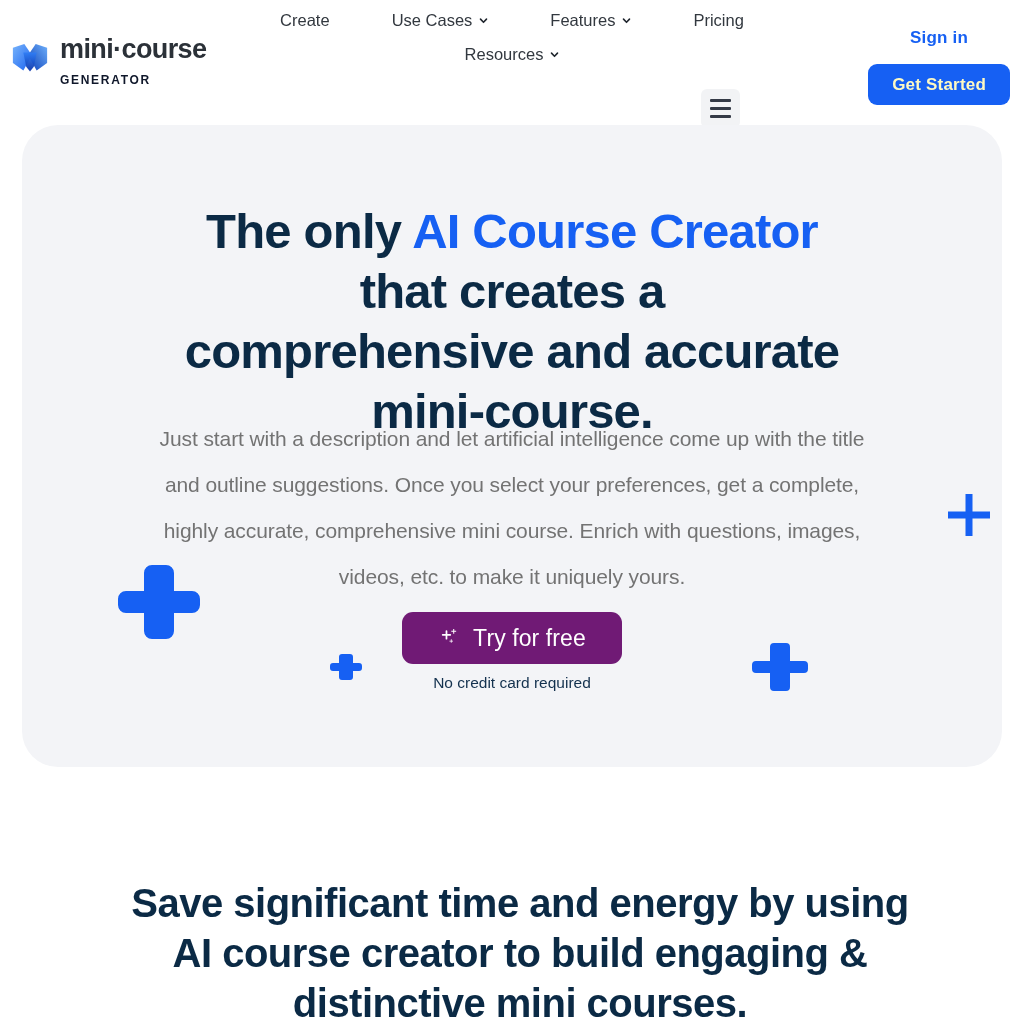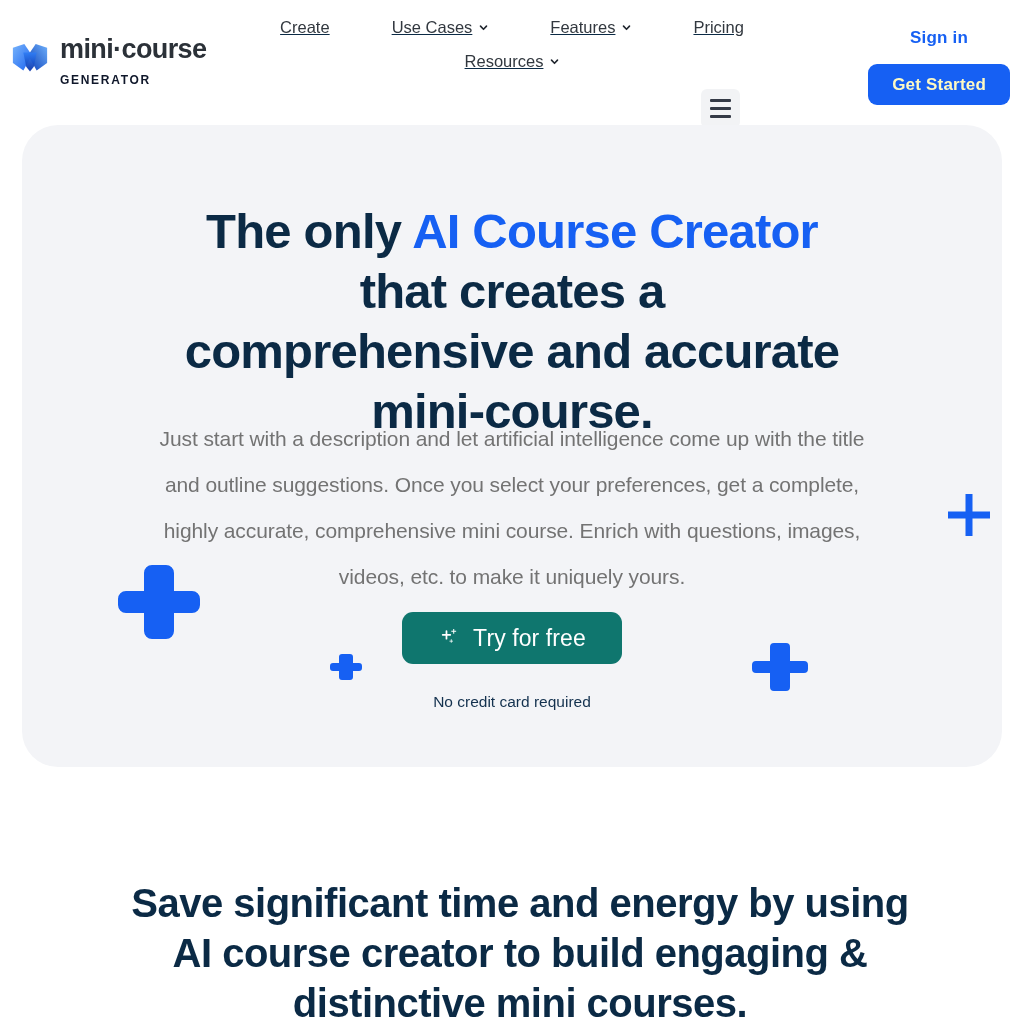--- a/index.html
+++ b/index.html
@@ -70,27 +70,26 @@
     line-height: 1;
     color: #0f172a;
     white-space: nowrap;
   }
 
   .nav {
     position: absolute;
     left: 200px;
     top: 0;
     width: 624px;
-    padding-top: 11px;
+    padding-top: 4px;
     display: flex;
     flex-wrap: wrap;
     justify-content: center;
     align-items: flex-start;
     column-gap: 0px;
-    text-decoration: underline;
   }
 
   .nav-row {
     width: 100%;
     display: flex;
     justify-content: center;
     align-items: center;
   }
 
   .nav-item {
@@ -231,21 +230,21 @@
     flex-direction: column;
     align-items: center;
     gap: 10px;
   }
 
   .btn-cta {
     display: inline-flex;
     align-items: center;
     justify-content: center;
     gap: 13px;
-    background: #0f766e;
+    background: #701a75;
     color: #ffffff;
     border: none;
     border-radius: 11px;
     font-family: "Liberation Sans", sans-serif;
     font-size: 23px;
     font-weight: 400;
     letter-spacing: 0.1px;
     width: 220px;
     height: 52px;
     cursor: pointer;
@@ -253,21 +252,20 @@
   }
 
   .sparkle-icon { width: 22px; height: 22px; flex: none; display: block; }
 
   .cta-note {
     font-size: 15.5px;
     font-weight: 400;
     color: #13314e;
     letter-spacing: 0px;
     white-space: nowrap;
-    margin-top: 19px;
   }
 
   
   .plus {
     position: absolute;
     display: block;
   }
   .plus-a { left: 93px; top: 436px; width: 88px; height: 78px; }
   .plus-b { left: 916px; top: 359px; width: 62px; height: 62px; }
   .plus-c { left: 301px; top: 519px; width: 46px; height: 46px; }

